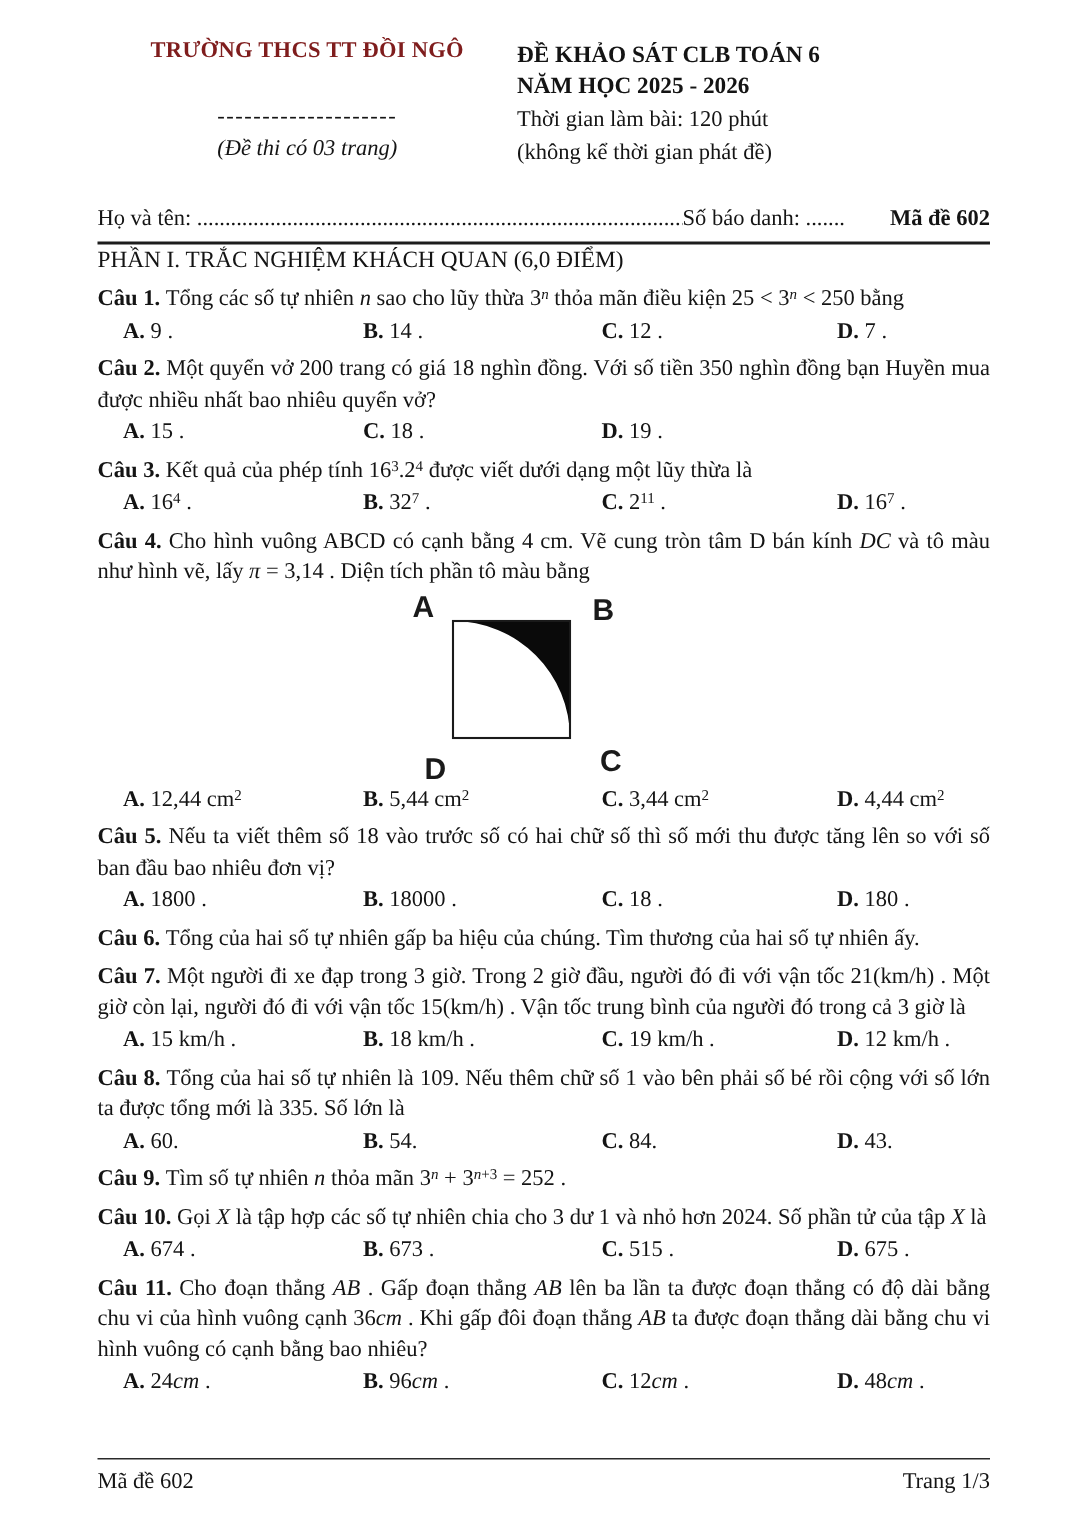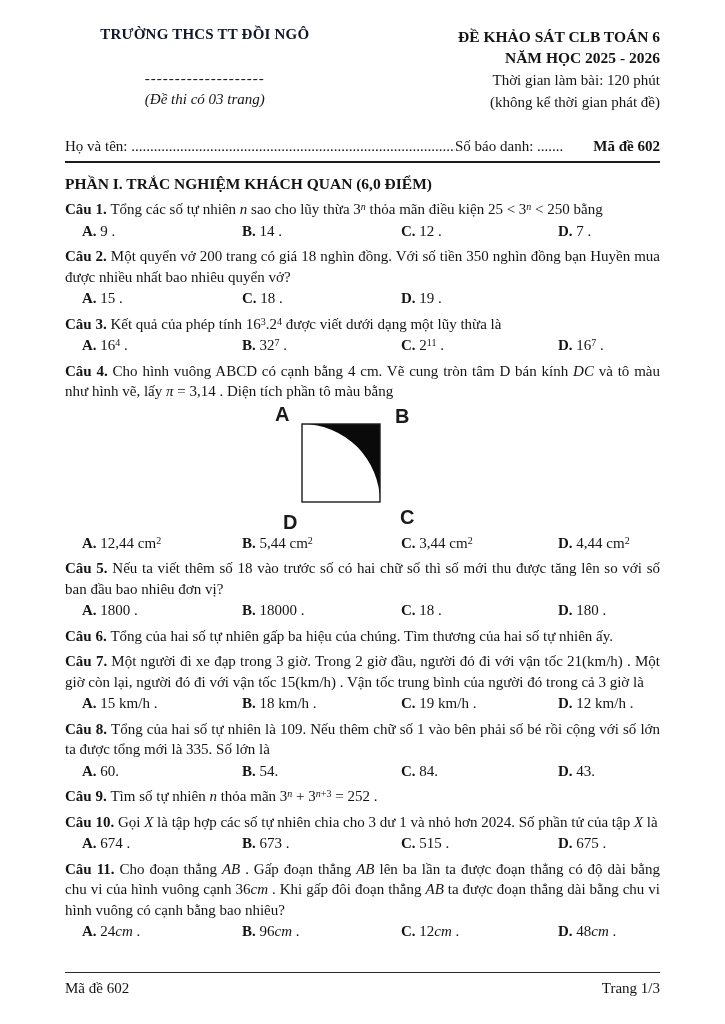--- a/index.html
+++ b/index.html
@@ -10,38 +10,38 @@
     background: #ffffff;
     color: #141414;
     font-family: "Liberation Serif", "DejaVu Serif", serif;
     font-size: 15px;
     padding: 26px 65px 0 65px;
     overflow: hidden;
   }
   
   .header { display: flex; }
   .header-left  { width: 47%; text-align: center; }
-  .header-right { width: 53%; text-align: right; }
+  .header-right { width: 53%; text-align: left; }
   .school-name { font-weight: bold; font-size: 15px; letter-spacing: 0.2px; }
   .dashes { margin-top: 25px; line-height: 20px; letter-spacing: 1px; }
   .pages-note { line-height: 22px; font-style: italic; }
   .exam-title { font-weight: bold; font-size: 15.5px; line-height: 21px; }
   .exam-year  { font-weight: bold; font-size: 15.5px; line-height: 22px; }
   .exam-duration, .exam-duration-note { line-height: 22px; }
   
   .info-line {
     display: flex; align-items: baseline;
     margin-top: 25px; padding-bottom: 6px;
     border-bottom: 2px solid #1c1c1c;
   }
   .name-label { flex: 1 1 auto; white-space: nowrap; overflow: hidden; }
   .sbd-label  { white-space: nowrap; }
   .exam-code  { white-space: nowrap; font-weight: bold; margin-left: 30px; }
   
-  .section-title { font-weight: bold; font-size: 15.5px; margin-top: 10px; line-height: 21px; }
+  .section-title { font-weight: normal; font-size: 15.5px; line-height: 21px; }
   
   .question { margin-top: 5px; }
   .q-text { text-align: justify; line-height: 20.5px; }
   .q-label { font-weight: bold; }
   .options {
     display: grid;
     grid-template-columns: 160px 159px 157px auto;
     padding-left: 17px;
     line-height: 20.5px;
     margin-top: 1px;
@@ -65,21 +65,21 @@
     line-height: 20px;
   }
 </style>
 </head>
 <body>
 
 <div class="page">
 
   <div class="header">
     <div class="header-left">
-      <div class="school-name" style="color: #0f172a;">TRƯỜNG THCS TT ĐỒI NGÔ</div>
+      <div class="school-name" style="color: #7f1d1d;">TRƯỜNG THCS TT ĐỒI NGÔ</div>
       <div class="dashes">--------------------</div>
       <div class="pages-note">(Đề thi có 03 trang)</div>
     </div>
     <div class="header-right">
       <div class="exam-title">ĐỀ KHẢO SÁT CLB TOÁN 6</div>
       <div class="exam-year">NĂM HỌC 2025 - 2026</div>
       <div class="exam-duration">Thời gian làm bài: 120 phút</div>
       <div class="exam-duration-note">(không kể thời gian phát đề)</div>
     </div>
   </div>

